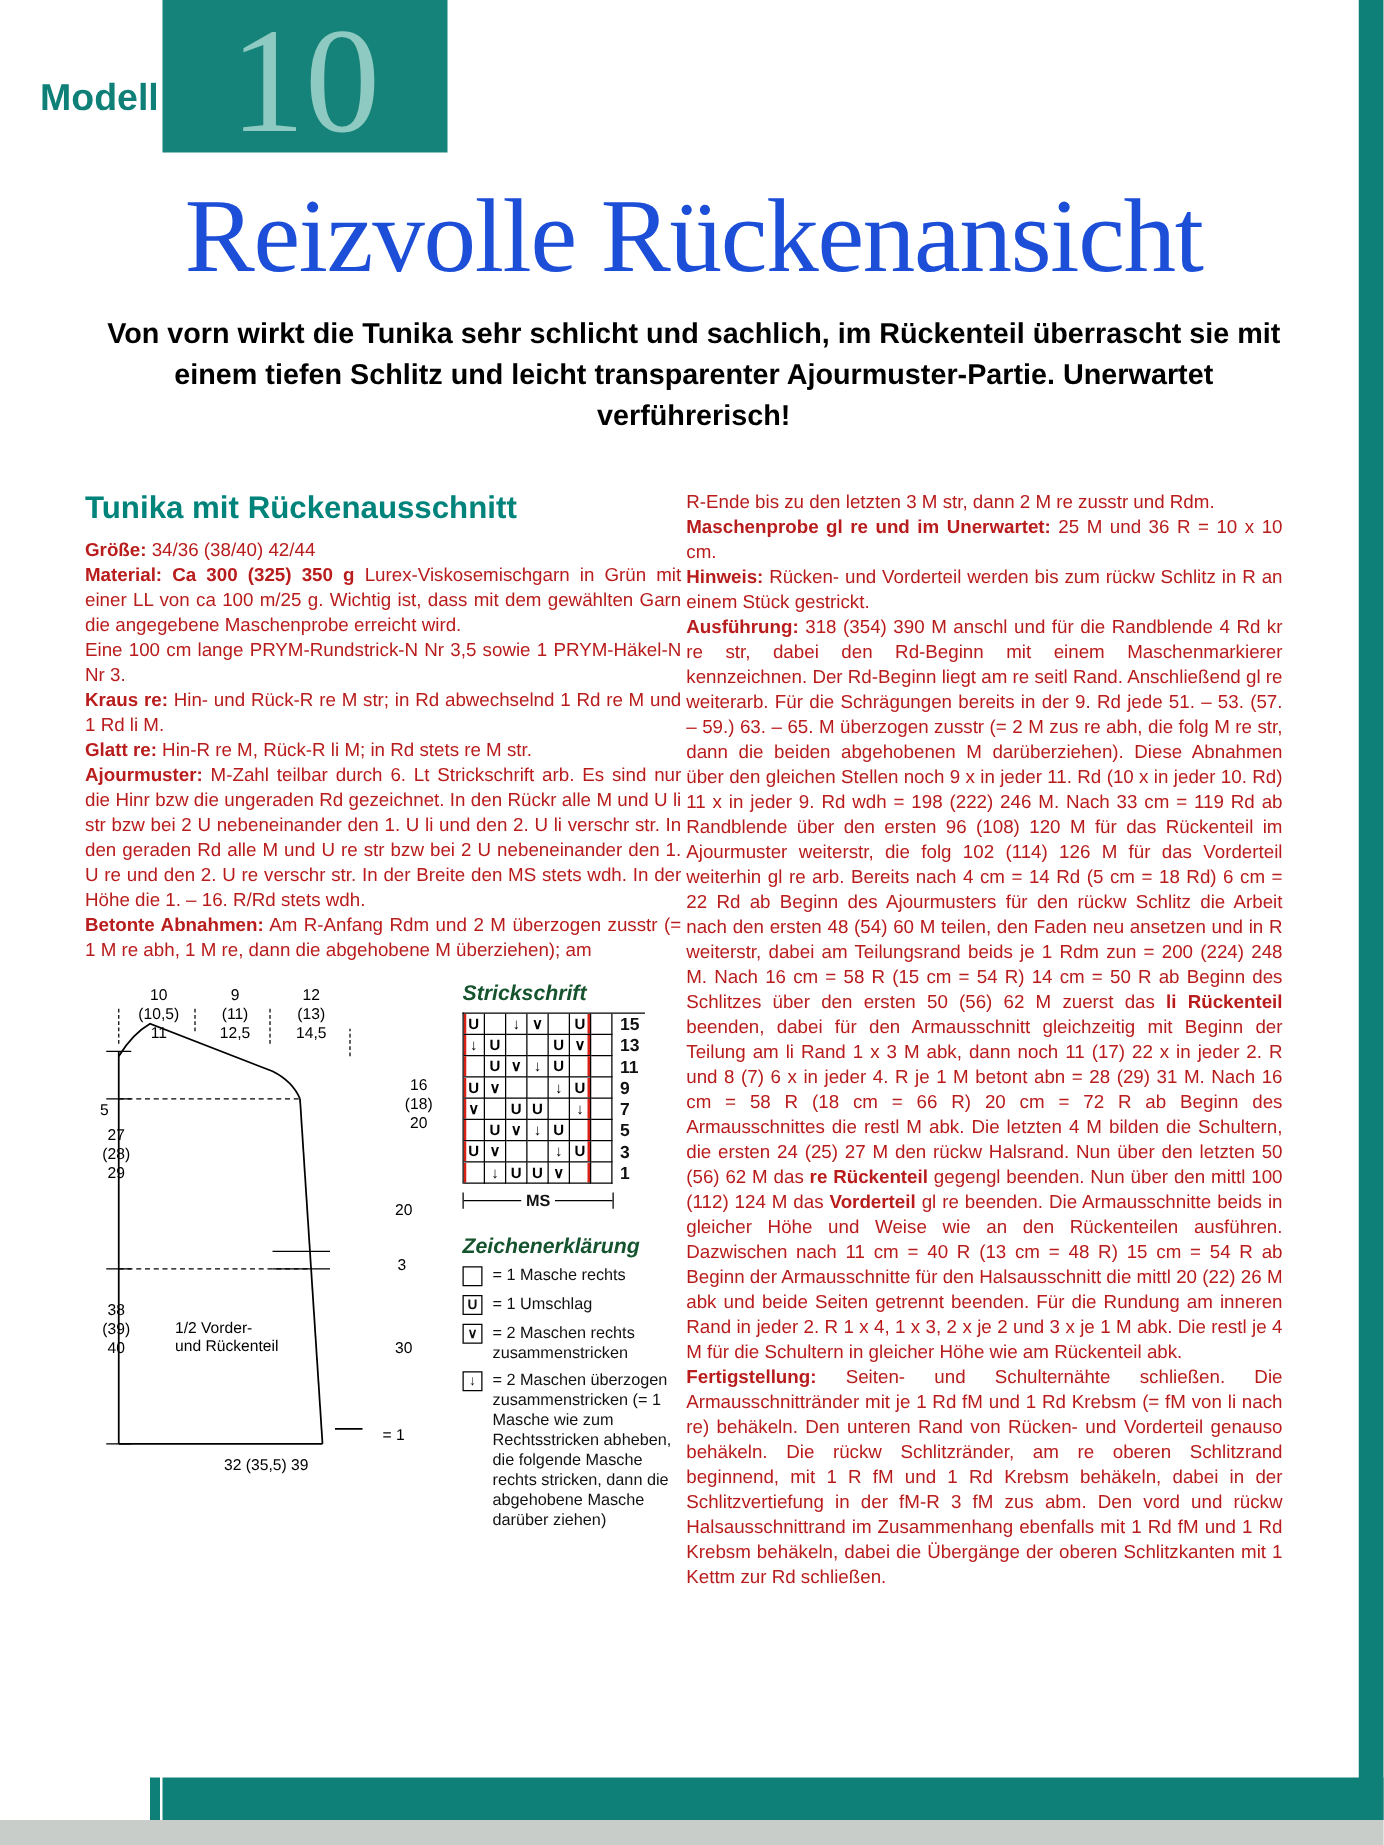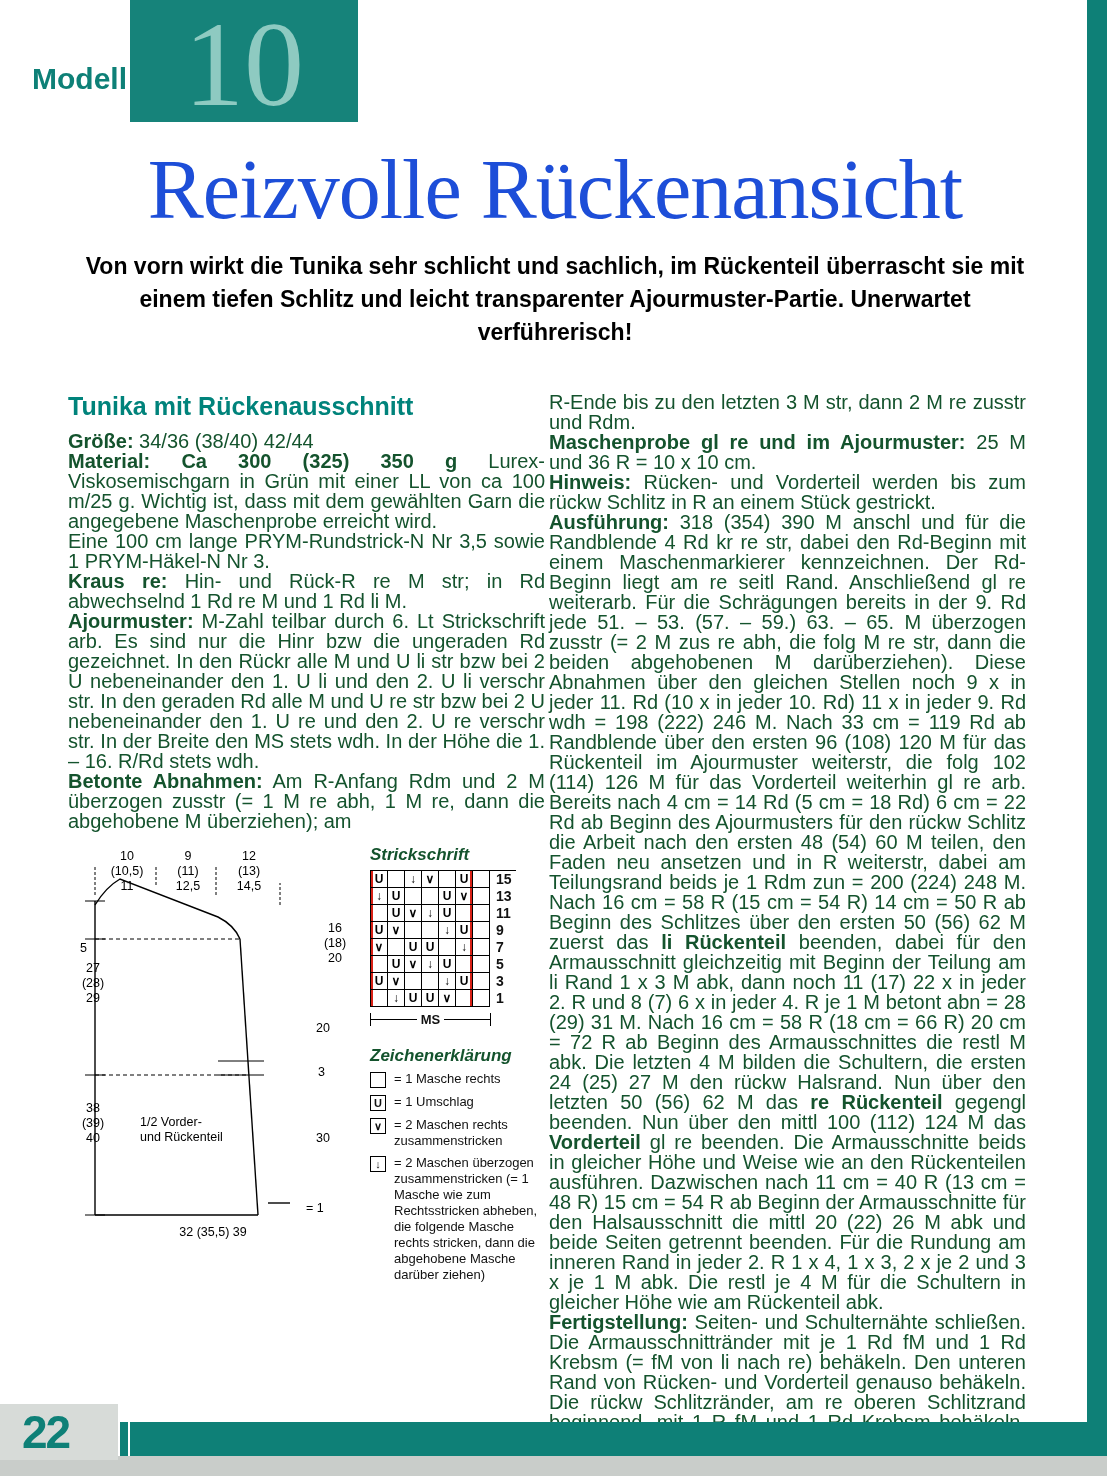--- a/index.html
+++ b/index.html
@@ -38,21 +38,21 @@
   }
   .intro {
     position:absolute; left:80px; top:250px; width:950px;
     font-size:23px; line-height:33px; font-weight:bold; text-align:center; color:#000;
   }
 
   
   .columns { position:absolute; left:68px; top:392px; width:975px; display:flex; gap:4px; }
   .col { width:477px; }
   .section-title { color:#00837b; font-size:25px; font-weight:bold; margin-bottom:10px; }
-  .body-para { font-size:20px; line-height:20px; text-align:justify; color:#14532d; }
+  .body-para { font-size:15px; line-height:20px; text-align:justify; color:#b91c1c; }
   .body-para b { font-weight:bold; }
 
   
   .figures { display:flex; gap:12px; margin-top:12px; }
 
   
   .schematic { position:relative; width:290px; height:410px; flex:none; }
   .schematic svg { position:absolute; left:0; top:0; }
   .sch-label { position:absolute; font-size:12.5px; line-height:1.18; color:#000; }
   .stack { white-space:pre-line; text-align:center; }
@@ -116,20 +116,21 @@
   <p class="intro">Von vorn wirkt die Tunika sehr schlicht und sachlich, im Rückenteil überrascht sie mit einem tiefen Schlitz und leicht transparenter Ajourmuster-Partie. Unerwartet verführerisch!</p>
 
   <div class="columns">
     <div class="col">
       <h2 class="section-title">Tunika mit Rückenausschnitt</h2>
       <div>
           <p class="body-para"><b>Größe:</b><span> 34/36 (38/40) 42/44</span></p>
           <p class="body-para"><b>Material: Ca 300 (325) 350 g</b><span> Lurex-Viskosemischgarn in Grün mit einer LL von ca 100 m/25 g. Wichtig ist, dass mit dem gewählten Garn die angegebene Maschenprobe erreicht wird.</span></p>
           <p class="body-para"><span>Eine 100 cm lange PRYM-Rundstrick-N Nr 3,5 sowie 1 PRYM-Häkel-N Nr 3.</span></p>
           <p class="body-para"><b>Kraus re:</b><span> Hin- und Rück-R re M str; in Rd abwechselnd 1 Rd re M und 1 Rd li M.</span></p>
+          <p class="body-para"><b>Glatt re:</b><span> Hin-R re M, Rück-R li M; in Rd stets re M str.</span></p>
           <p class="body-para"><b>Ajourmuster:</b><span> M-Zahl teilbar durch 6. Lt Strickschrift arb. Es sind nur die Hinr bzw die ungeraden Rd gezeichnet. In den Rückr alle M und U li str bzw bei 2 U nebeneinander den 1. U li und den 2. U li verschr str. In den geraden Rd alle M und U re str bzw bei 2 U nebeneinander den 1. U re und den 2. U re verschr str. In der Breite den MS stets wdh. In der Höhe die 1. – 16. R/Rd stets wdh.</span></p>
           <p class="body-para"><b>Betonte Abnahmen:</b><span> Am R-Anfang Rdm und 2 M überzogen zusstr (= 1 M re abh, 1 M re, dann die abgehobene M überziehen); am</span></p>
         </div>
 
       <div class="figures">
 
         <div class="schematic">
           <svg width="290" height="410" viewBox="0 0 290 410">
 
             <path d="M27,58 L27,372" stroke="#000" stroke-width="1.4" fill="none"></path>
@@ -283,29 +284,26 @@
               </div>
           </div>
         </div>
 
       </div>
     </div>
 
     <div class="col">
       <div>
           <p class="body-para"><span>R-Ende bis zu den letzten 3 M str, dann 2 M re zusstr und Rdm.</span></p>
-          <p class="body-para"><b>Maschenprobe gl re und im Ajourmuster:</b><span> 25 M und 36 R = 10 x 10 cm.</span></p>
+          <p class="body-para"><b>Maschenprobe gl re und im Unerwartet:</b><span> 25 M und 36 R = 10 x 10 cm.</span></p>
           <p class="body-para"><b>Hinweis:</b><span> Rücken- und Vorderteil werden bis zum rückw Schlitz in R an einem Stück gestrickt.</span></p>
           <p class="body-para"><b>Ausführung:</b><span> 318 (354) 390 M anschl und für die Randblende 4 Rd kr re str, dabei den Rd-Beginn mit einem Maschenmarkierer kennzeichnen. Der Rd-Beginn liegt am re seitl Rand. Anschließend gl re weiterarb. Für die Schrägungen bereits in der 9. Rd jede 51. – 53. (57. – 59.) 63. – 65. M überzogen zusstr (= 2 M zus re abh, die folg M re str, dann die beiden abgehobenen M darüberziehen). Diese Abnahmen über den gleichen Stellen noch 9 x in jeder 11. Rd (10 x in jeder 10. Rd) 11 x in jeder 9. Rd wdh = 198 (222) 246 M. Nach 33 cm = 119 Rd ab Randblende über den ersten 96 (108) 120 M für das Rückenteil im Ajourmuster weiterstr, die folg 102 (114) 126 M für das Vorderteil weiterhin gl re arb. Bereits nach 4 cm = 14 Rd (5 cm = 18 Rd) 6 cm = 22 Rd ab Beginn des Ajourmusters für den rückw Schlitz die Arbeit nach den ersten 48 (54) 60 M teilen, den Faden neu ansetzen und in R weiterstr, dabei am Teilungsrand beids je 1 Rdm zun = 200 (224) 248 M. Nach 16 cm = 58 R (15 cm = 54 R) 14 cm = 50 R ab Beginn des Schlitzes über den ersten 50 (56) 62 M zuerst das </span><b>li Rückenteil</b><span> beenden, dabei für den Armausschnitt gleichzeitig mit Beginn der Teilung am li Rand 1 x 3 M abk, dann noch 11 (17) 22 x in jeder 2. R und 8 (7) 6 x in jeder 4. R je 1 M betont abn = 28 (29) 31 M. Nach 16 cm = 58 R (18 cm = 66 R) 20 cm = 72 R ab Beginn des Armausschnittes die restl M abk. Die letzten 4 M bilden die Schultern, die ersten 24 (25) 27 M den rückw Halsrand. Nun über den letzten 50 (56) 62 M das </span><b>re Rückenteil</b><span> gegengl beenden. Nun über den mittl 100 (112) 124 M das </span><b>Vorderteil</b><span> gl re beenden. Die Armausschnitte beids in gleicher Höhe und Weise wie an den Rückenteilen ausführen. Dazwischen nach 11 cm = 40 R (13 cm = 48 R) 15 cm = 54 R ab Beginn der Armausschnitte für den Halsausschnitt die mittl 20 (22) 26 M abk und beide Seiten getrennt beenden. Für die Rundung am inneren Rand in jeder 2. R 1 x 4, 1 x 3, 2 x je 2 und 3 x je 1 M abk. Die restl je 4 M für die Schultern in gleicher Höhe wie am Rückenteil abk.</span></p>
           <p class="body-para"><b>Fertigstellung:</b><span> Seiten- und Schulternähte schließen. Die Armausschnittränder mit je 1 Rd fM und 1 Rd Krebsm (= fM von li nach re) behäkeln. Den unteren Rand von Rücken- und Vorderteil genauso behäkeln. Die rückw Schlitzränder, am re oberen Schlitzrand beginnend, mit 1 R fM und 1 Rd Krebsm behäkeln, dabei in der Schlitzvertiefung in der fM-R 3 fM zus abm. Den vord und rückw Halsausschnittrand im Zusammenhang ebenfalls mit 1 Rd fM und 1 Rd Krebsm behäkeln, dabei die Übergänge der oberen Schlitzkanten mit 1 Kettm zur Rd schließen.</span></p>
         </div>
     </div>
   </div>
 
   <div class="right-bar"></div>
   <div class="bottom-gray"></div>
   <div class="bottom-teal"></div>
   <div class="footer-accent"></div>
-  <div class="pagenum-block">
-    <span class="pagenum">22</span>
-  </div>
 
 </div>
 
 </body></html>

